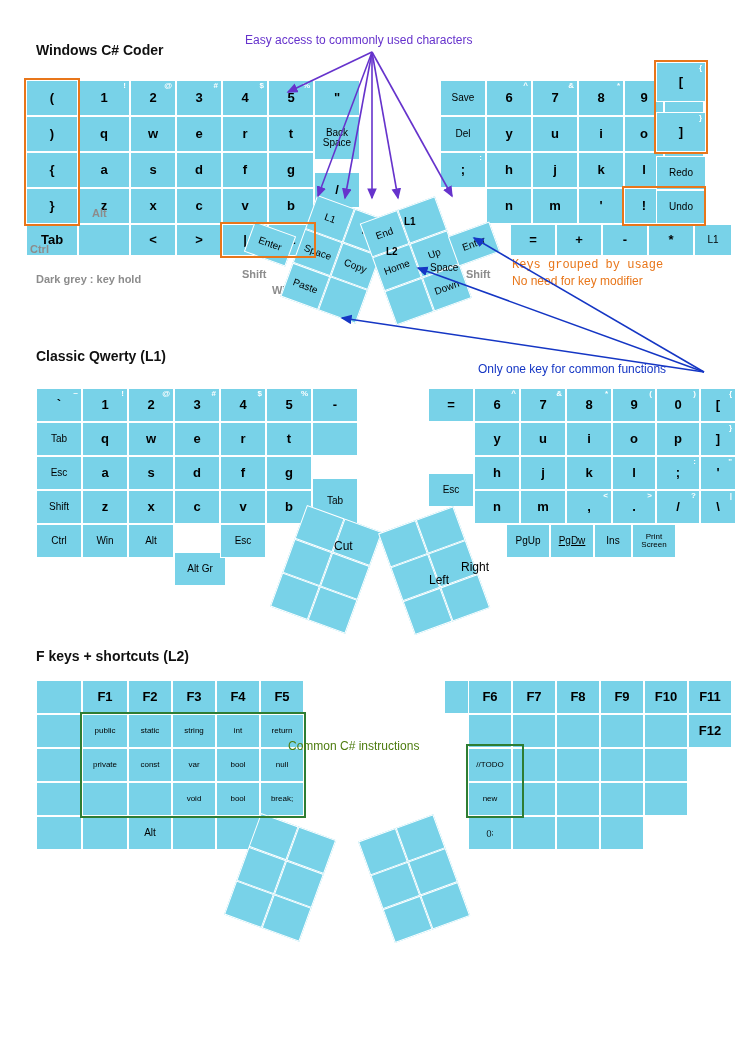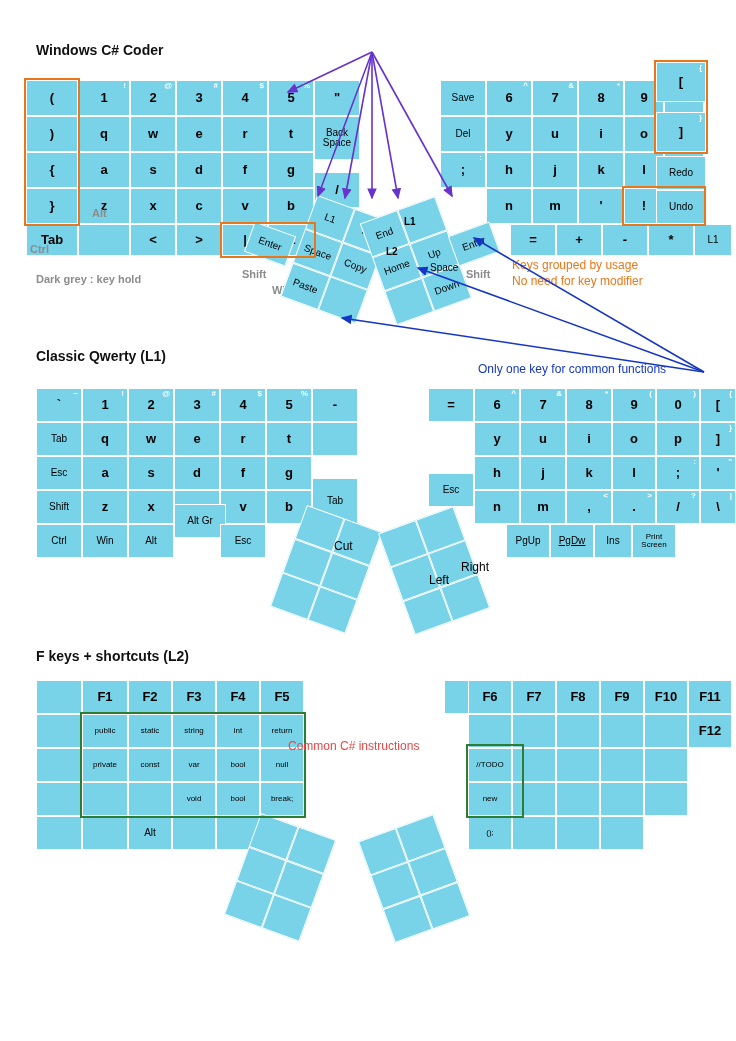--- a/index.html
+++ b/index.html
@@ -23,21 +23,21 @@
   .k-small{font-size:10px;}
   .k-tiny{font-size:8px;}
   .sup{position:absolute;top:1px;right:3px;font-size:8px;color:#fff;font-weight:bold;}
   .hold{
     position:absolute;color:#8c8c8c;font-weight:bold;font-size:11px;
   }
   .note{position:absolute;font-size:12px;}
   .note.purple{color:#6633cc;}
   .note.orange{color:#e8761a;}
   .note.blue{color:#1536c4;}
-  .note.green{color:#ef4444;}
+  .note.green{color:#4d7c0f;}
   .note.grey{color:#8c8c8c;font-weight:bold;font-size:11px;}
   .obox{position:absolute;border:2px solid #e8761a;box-sizing:border-box;}
   .gbox{position:absolute;border:2px solid #2e7d32;box-sizing:border-box;}
   .rot-l{transform:rotate(-20deg);transform-origin:center center;}
   .rot-r{transform:rotate(20deg);transform-origin:center center;}
 </style>
 </head>
 <body>
 
 <div class="layer">
@@ -351,21 +351,21 @@
       </div>
       <div class="key k-small" style="left: 36px; top: 524px; width: 46px; height: 34px;">
         <span style="white-space: pre-line;">Ctrl</span>
       </div>
       <div class="key k-small" style="left: 82px; top: 524px; width: 46px; height: 34px;">
         <span style="white-space: pre-line;">Win</span>
       </div>
       <div class="key k-small" style="left: 128px; top: 524px; width: 46px; height: 34px;">
         <span style="white-space: pre-line;">Alt</span>
       </div>
-      <div class="key k-small" style="left: 174px; top: 504px; width: 52px; height: 34px;">
+      <div class="key k-small" style="left: 174px; top: 552px; width: 52px; height: 34px;">
         <span style="white-space: pre-line;">Alt Gr</span>
       </div>
       <div class="key k-small" style="left: 220px; top: 524px; width: 46px; height: 34px;">
         <span style="white-space: pre-line;">Esc</span>
       </div>
     </div>
   <div id="g_s2_right">
       <div class="key k-main" style="left: 428px; top: 388px; width: 46px; height: 34px;">
         <span style="white-space: pre-line;">=</span>
       </div>
@@ -713,21 +713,22 @@
     <div class="key" style="left:40px;top:72px;width:40px;height:36px;"></div>
   </div>
 
   <div class="obox" style="left:24px;top:78px;width:56px;height:148px;"></div>
   <div class="obox" style="left:220px;top:222px;width:96px;height:36px;"></div>
   <div class="obox" style="left:654px;top:60px;width:54px;height:94px;"></div>
   <div class="obox" style="left:622px;top:186px;width:84px;height:40px;"></div>
   <div class="gbox" style="left:80px;top:712px;width:226px;height:106px;"></div>
   <div class="gbox" style="left:466px;top:744px;width:58px;height:74px;"></div>
 
-  <div class="note orange" style="left:512px;top:258px;">Keys grouped by usage</div>
+  <div class="note purple" style="left:245px;top:33px;">Easy access to commonly used characters</div>
+  <div class="note orange" style="left:512px;top:258px;font-family:Liberation Mono, monospace;">Keys grouped by usage</div>
   <div class="note orange" style="left:512px;top:274px;">No need for key modifier</div>
   <div class="note blue" style="left:478px;top:362px;">Only one key for common functions</div>
   <div class="note grey" style="left:36px;top:273px;">Dark grey : key hold</div>
   <div class="note green" style="left:288px;top:739px;">Common C# instructions</div>
 
   <svg class="annot">
     <defs>
       <marker id="ah-purple" markerWidth="8" markerHeight="8" refX="6" refY="3" orient="auto">
         <path d="M0,0 L7,3 L0,6 z" fill="#6633cc"></path>
       </marker>

